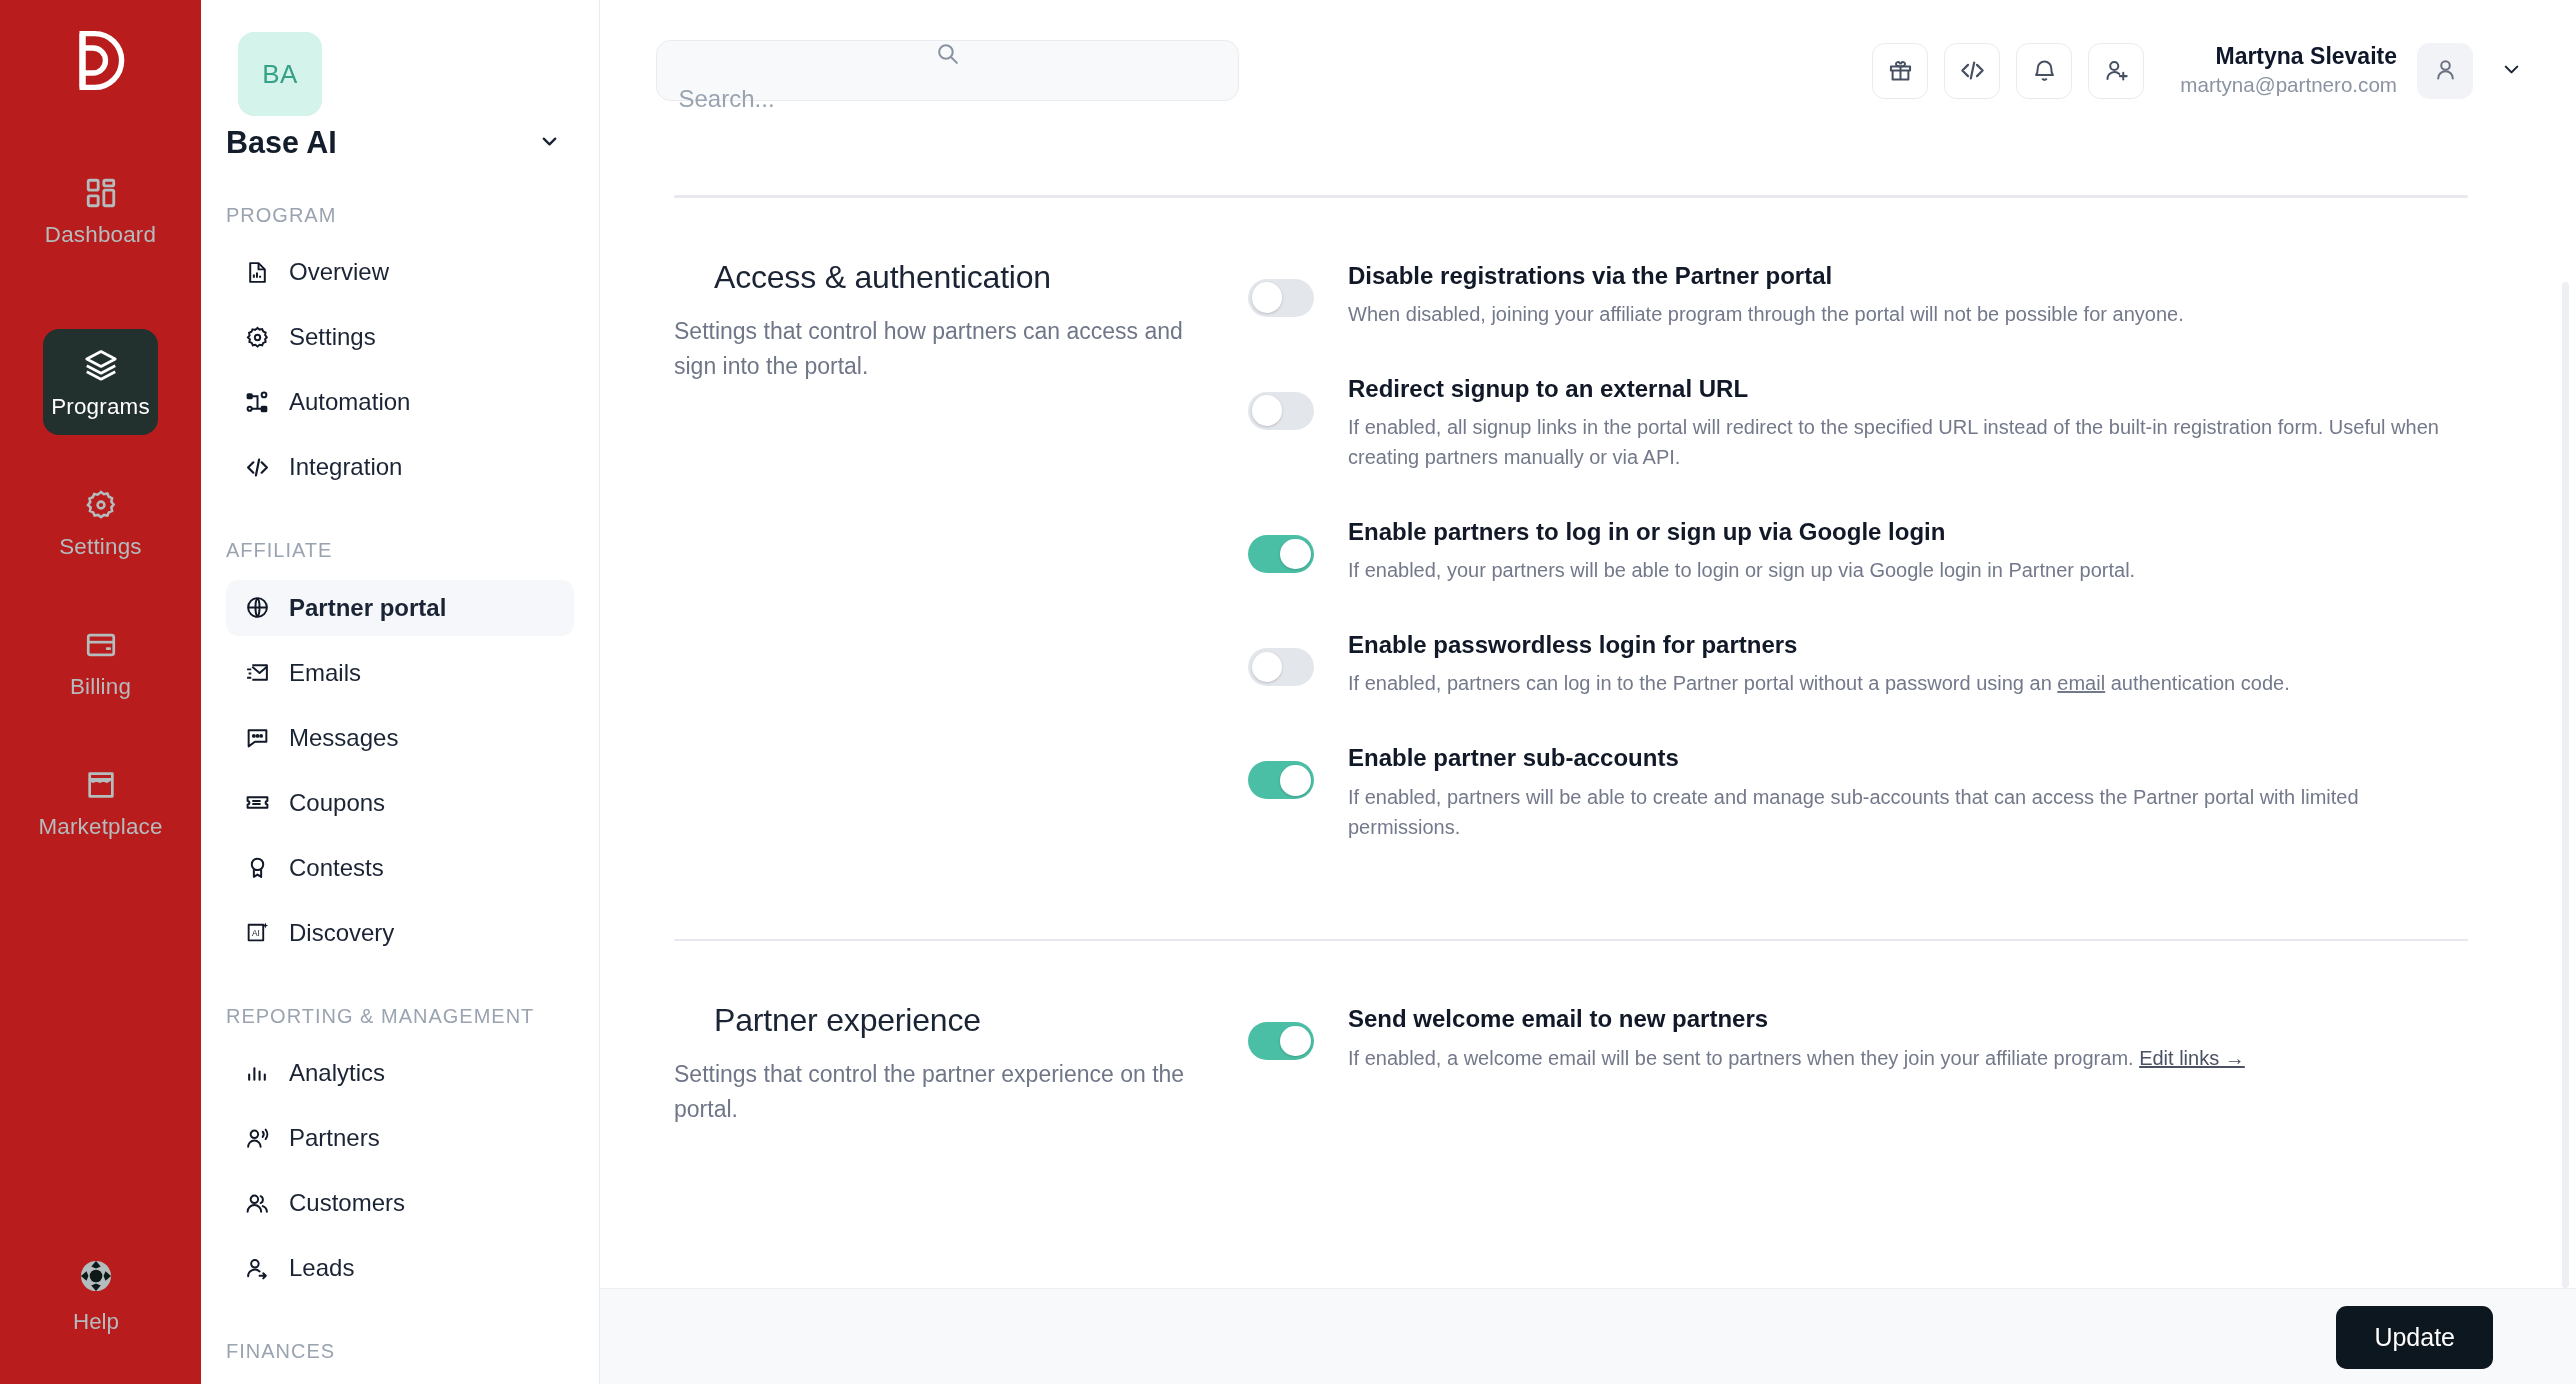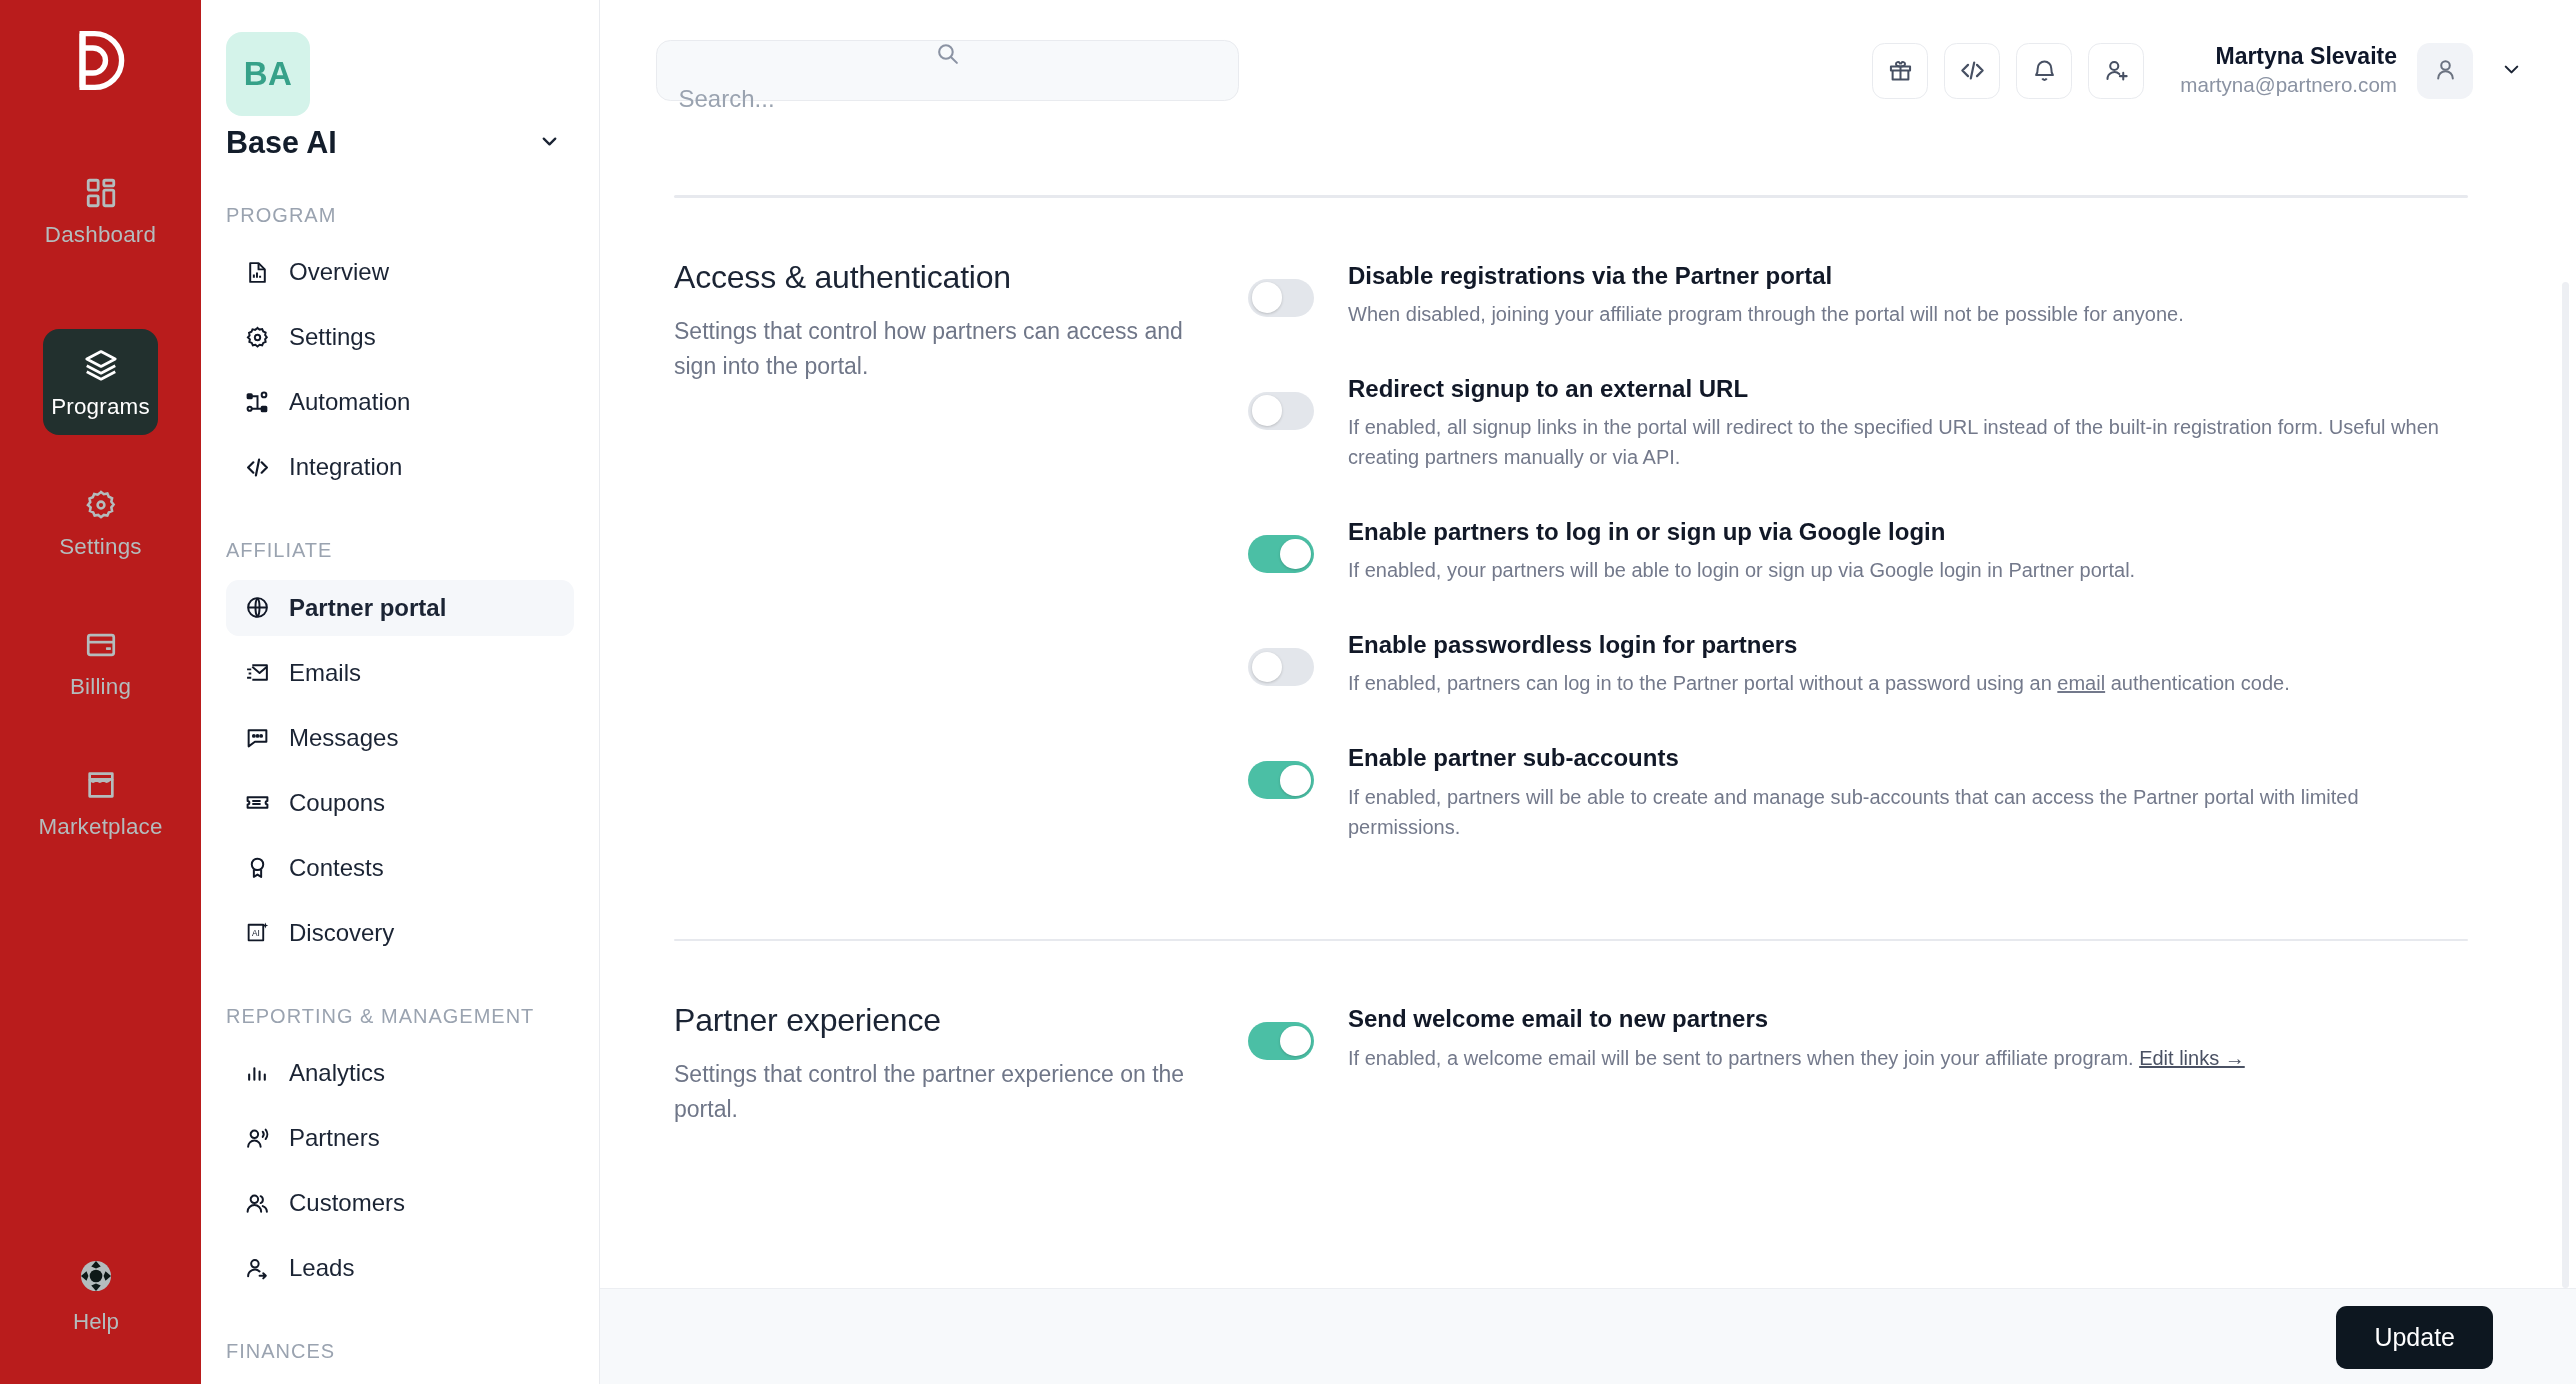--- a/index.html
+++ b/index.html
@@ -40,22 +40,22 @@
     background: #ffffff;
     border-right: 1.8px solid #e9ebef;
     padding: 32px 25px 0 25px;
     overflow: hidden;
     position: relative;
   }
   .prog-badge {
     width: 84px; height: 84px; border-radius: 16px;
     background: #d4f3ea; color: #36a189;
     display: flex; align-items: center; justify-content: center;
-    font-size: 33px; font-weight: 700; letter-spacing: 0.4px;
-    margin-left: 0;
+    font-size: 26px; font-weight: 400; letter-spacing: 0.4px;
+    margin-left: 12px;
   }
   .prog-row {
     display: flex; align-items: center; justify-content: space-between;
     margin-top: 9px; padding-right: 12.6px; cursor: pointer;
   }
   .prog-name { font-size: 30.5px; font-weight: 700; color: #131d2b; }
   .sec-label {
     font-size: 20px; color: #9aa3b0; letter-spacing: 1px;
     margin-top: 41px; margin-bottom: 14.4px; line-height: 1.45; font-weight: 400;
   }
@@ -107,21 +107,21 @@
   
   .content {
     flex: 1; overflow: hidden; position: relative;
     padding: 0 65px 0 65px;
   }
   .content-inner { padding-left: 9px; padding-right: 43px; }
   .hr { height: 2.7px; background: #e7e9ee; border-radius: 1.8px; margin-top: 54px; }
 
   .section { display: flex; padding-top: 61px; }
   .sec-left { width: 574px; flex: 0 0 574px; padding-right: 36px; }
-  .sec-title { font-size: 32px; color: #1b2434; font-weight: 400; letter-spacing: -0.2px; }
+  .sec-title { font-size: 32px; color: #1b2434; font-weight: 400; letter-spacing: -0.2px; margin-left: 40px; }
   .sec-desc { font-size: 23px; color: #6f7688; line-height: 1.52; margin-top: 18px; }
   .sec-right { flex: 1; min-width: 0; }
 
   .toggle-row { display: flex; gap: 34px; margin-bottom: 43px; }
   .toggle {
     width: 66px; height: 38px; border-radius: 19px; flex: 0 0 66px;
     background: #e3e6eb; position: relative; margin-top: 20px; cursor: pointer;
   }
   .toggle .knob {
     position: absolute; top: 3.6px; left: 3.6px;

